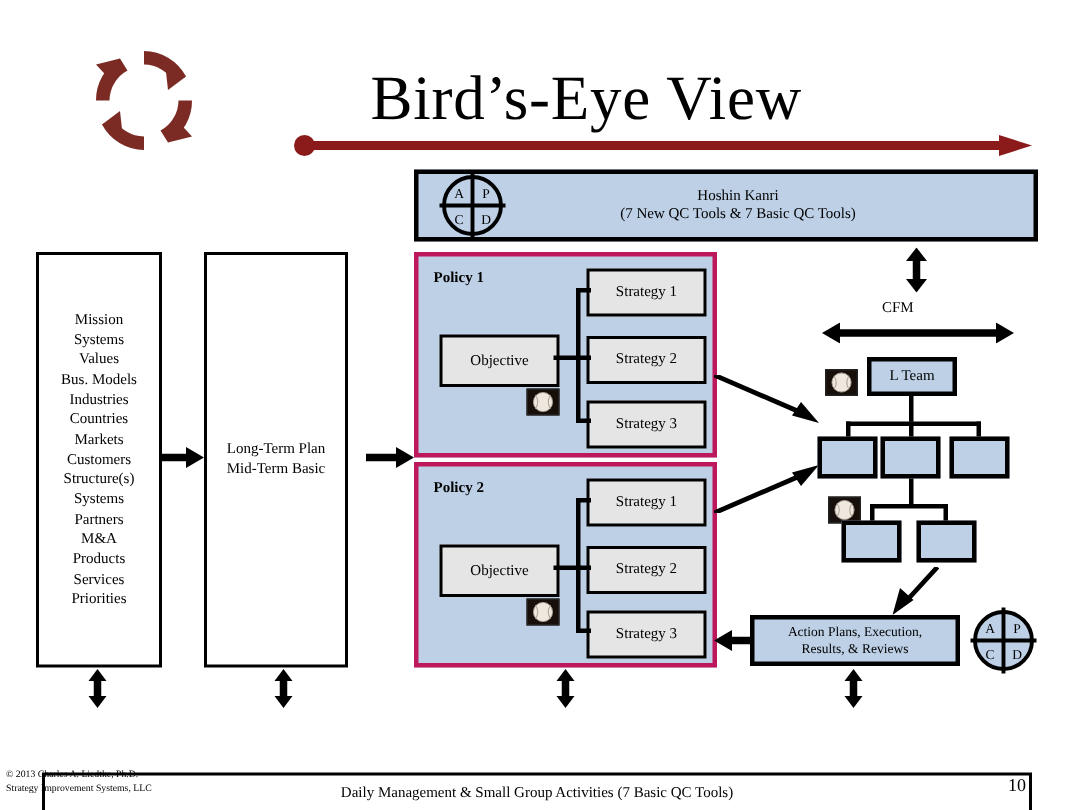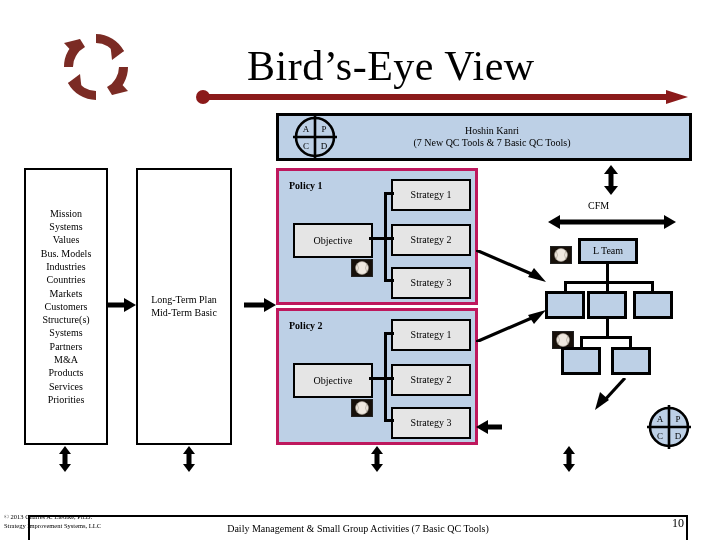--- a/index.html
+++ b/index.html
@@ -277,20 +277,24 @@
   <div class="orgbox abs" style="left:561px;top:347px;"></div>
   <div class="orgbox abs" style="left:611px;top:347px;"></div>
 
   <div class="abs" style="left:595px;top:378px;width:34px;height:32px;">
     <svg width="34" height="32" viewBox="0 0 34 32">
       <line x1="30" y1="0" x2="8" y2="24" stroke="#000" stroke-width="3.2"></line>
       <path d="M0 32 L5 14 L14 22 Z" fill="#000"></path>
     </svg>
   </div>
 
+  <div id="actionplans" class="abs bbox" style="flex-direction:column;">
+    <div class="t9">Action Plans, Execution,</div>
+    <div class="t9">Results, &amp; Reviews</div>
+  </div>
 
   <div class="abs" style="left:476px;top:420px;width:26px;height:14px;">
     <svg width="26" height="14" viewBox="0 0 26 14">
       <rect x="10" y="4.5" width="16" height="5" fill="#000"></rect>
       <path d="M0 7 L12 0 L12 14 Z" fill="#000"></path>
     </svg>
   </div>
 
   <div class="abs" style="left:646px;top:404px;width:46px;height:46px;">
     <svg width="46" height="46" viewBox="0 0 46 46">

